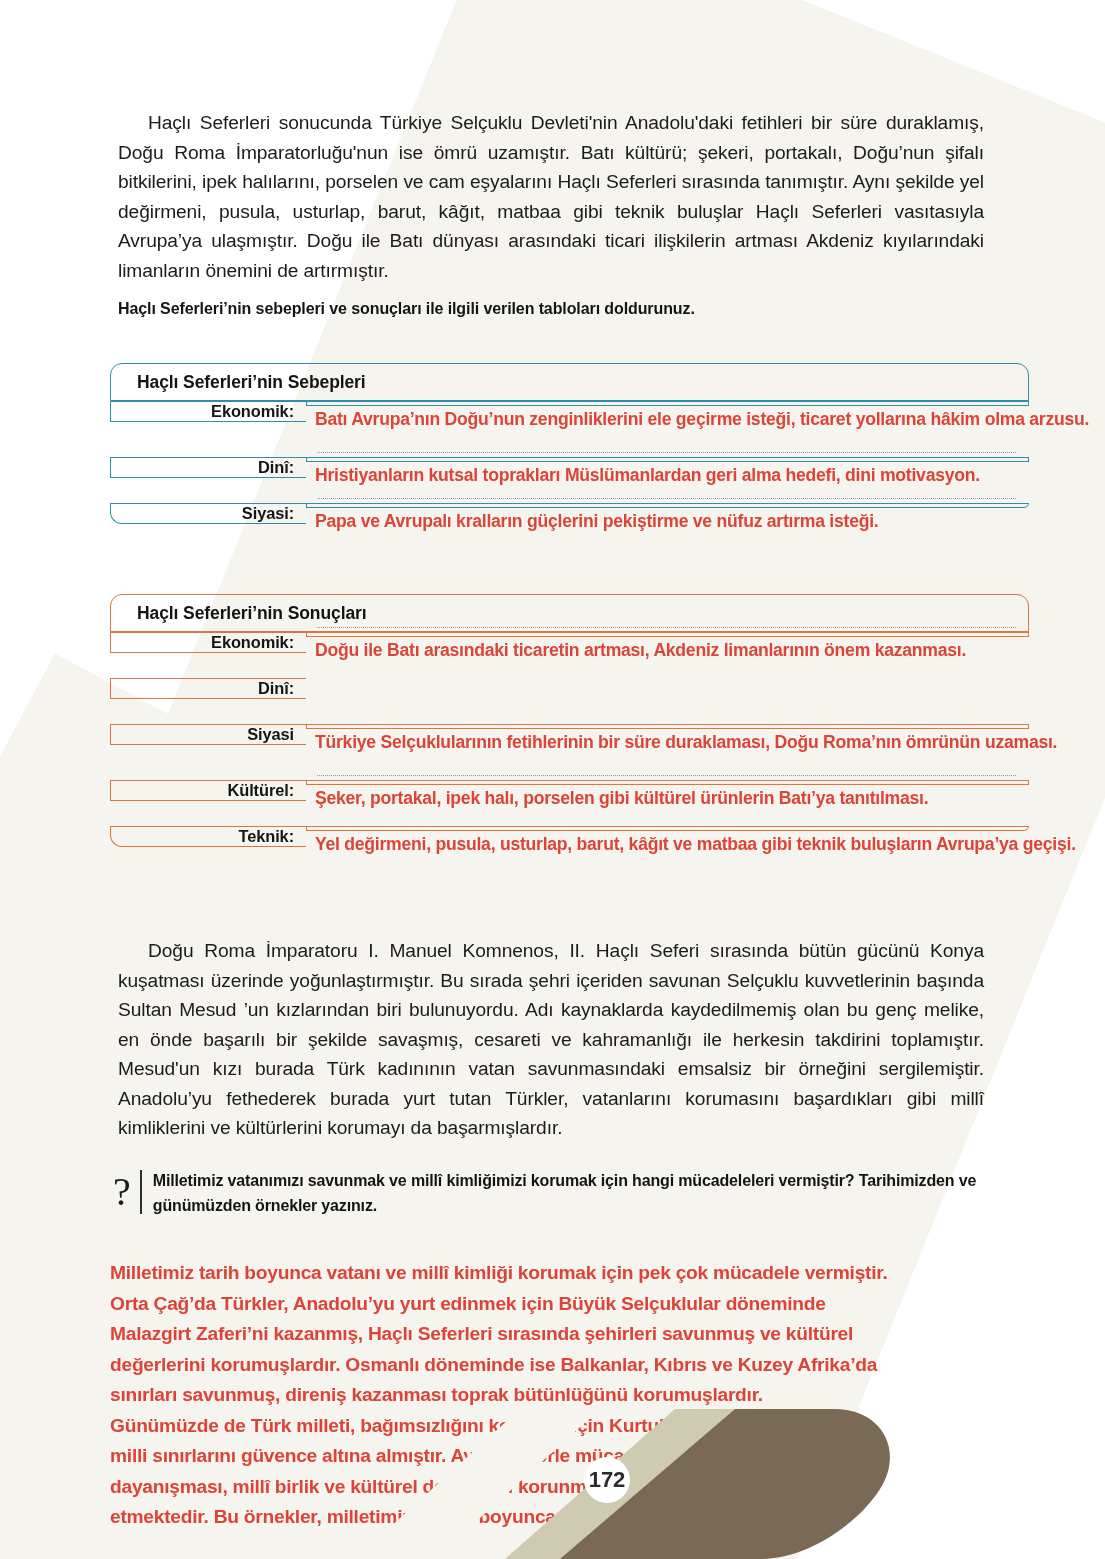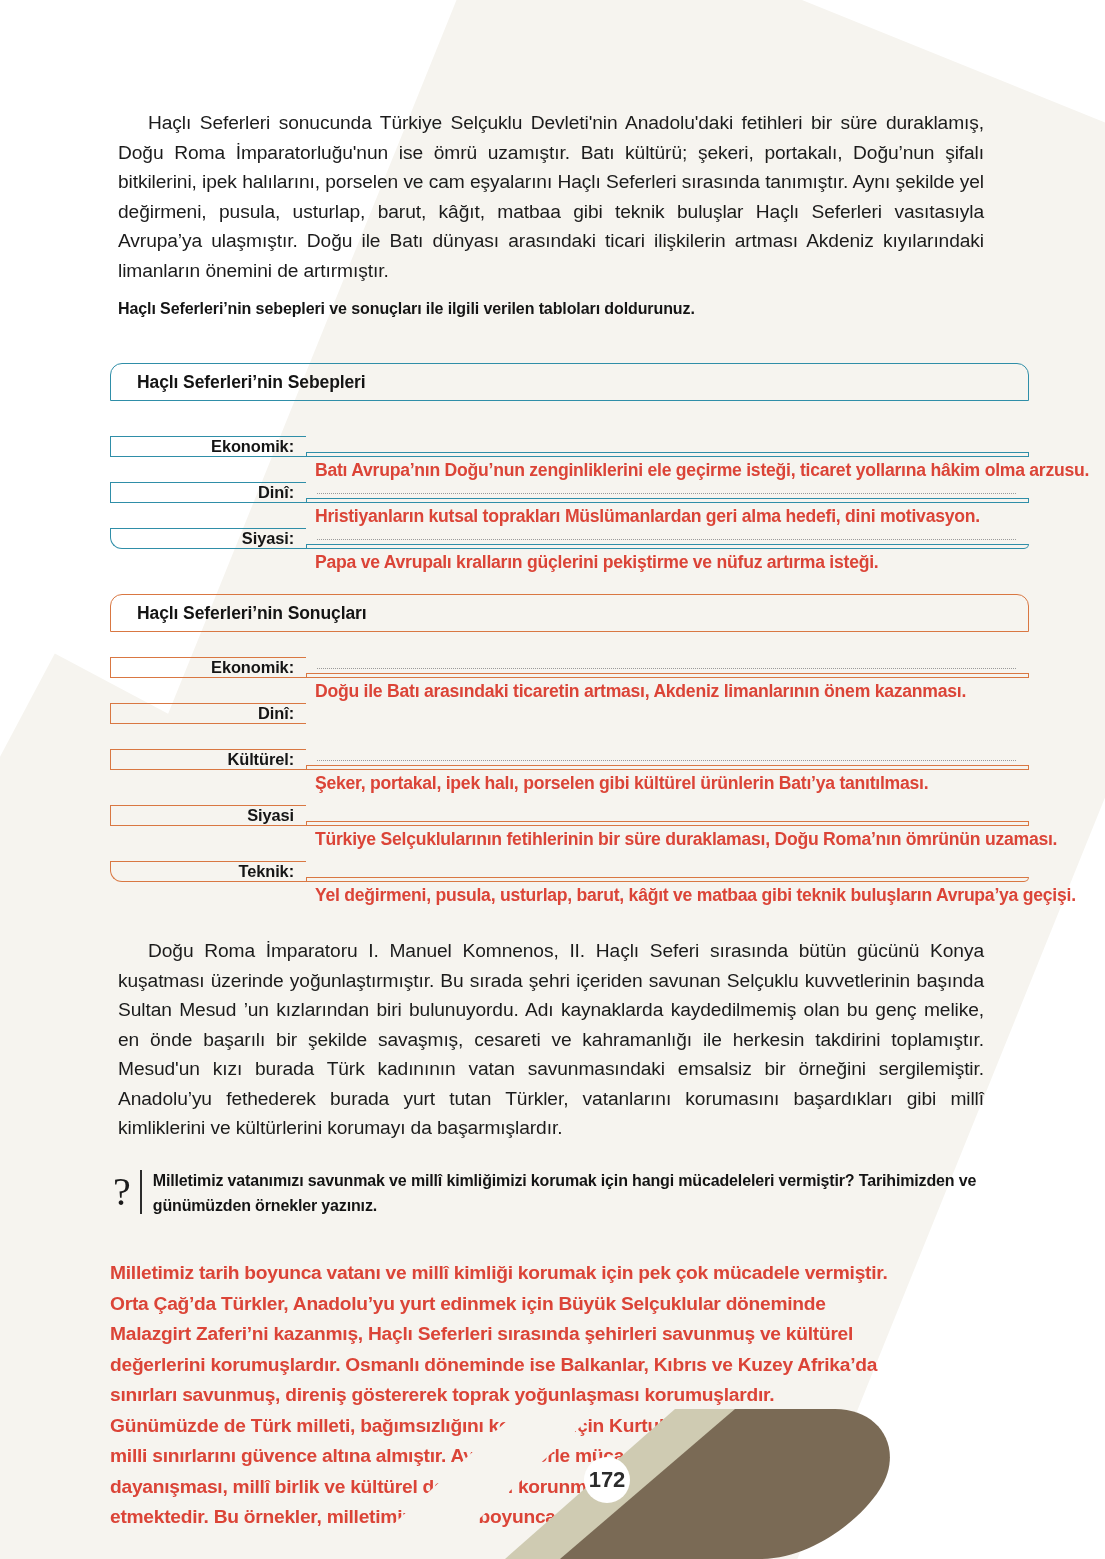--- a/index.html
+++ b/index.html
@@ -106,21 +106,21 @@
     letter-spacing: -0.1px;
   }
 
   .tbl-rows {
     position: relative;
   }
 
   .row {
     position: relative;
     display: flex;
-    align-items: flex-end;
+    align-items: flex-start;
     min-height: 46px;
     box-sizing: border-box;
   }
   .row .label-cell {
     width: 196px;
     flex: 0 0 196px;
     box-sizing: border-box;
     border: 1.6px solid var(--line);
     border-right: none;
     display: flex;
@@ -289,31 +289,31 @@
         <div class="row">
           <div class="label-cell">Ekonomik:</div>
           <div class="value-cell">
             <div class="ans">Doğu ile Batı arasındaki ticaretin artması, Akdeniz limanlarının önem kazanması.</div>
             <div class="dotline"></div>
           </div>
         </div>
         <div class="row">
           <div class="label-cell">Dinî:</div>
         </div>
+        <div class="row" style="min-height: 56px;">
+          <div class="label-cell">Siyasi</div>
+          <div class="value-cell">
+            <div class="ans two-line">Türkiye Selçuklularının fetihlerinin bir süre duraklaması, Doğu Roma’nın ömrünün uzaması.</div>
+          </div>
+        </div>
         <div class="row">
           <div class="label-cell">Kültürel:</div>
           <div class="value-cell">
             <div class="ans">Şeker, portakal, ipek halı, porselen gibi kültürel ürünlerin Batı’ya tanıtılması.</div>
             <div class="dotline"></div>
-          </div>
-        </div>
-        <div class="row" style="min-height: 56px;">
-          <div class="label-cell">Siyasi</div>
-          <div class="value-cell">
-            <div class="ans two-line">Türkiye Selçuklularının fetihlerinin bir süre duraklaması, Doğu Roma’nın ömrünün uzaması.</div>
           </div>
         </div>
         <div class="row last" style="min-height: 56px;">
           <div class="label-cell">Teknik:</div>
           <div class="value-cell">
             <div class="ans two-line">Yel değirmeni, pusula, usturlap, barut, kâğıt ve matbaa gibi teknik buluşların Avrupa’ya geçişi.</div>
           </div>
         </div>
       </div>
   </div>
@@ -323,21 +323,21 @@
   <div class="qblock">
     <div class="qmark">?</div>
     <div class="qtext">Milletimiz vatanımızı savunmak ve millî kimliğimizi korumak için hangi mücadeleleri vermiştir? Tarihimizden ve günümüzden örnekler yazınız.</div>
   </div>
 
   <div class="essay">
     <p>Milletimiz tarih boyunca vatanı ve millî kimliği korumak için pek çok mücadele vermiştir.</p>
     <p>Orta Çağ’da Türkler, Anadolu’yu yurt edinmek için Büyük Selçuklular döneminde</p>
     <p>Malazgirt Zaferi’ni kazanmış, Haçlı Seferleri sırasında şehirleri savunmuş ve kültürel</p>
     <p>değerlerini korumuşlardır. Osmanlı döneminde ise Balkanlar, Kıbrıs ve Kuzey Afrika’da</p>
-    <p>sınırları savunmuş, direniş göstererek toprak yoğunlaşması korumuşlardır.</p>
+    <p>sınırları savunmuş, direniş kazanması toprak bütünlüğünü korumuşlardır.</p>
     <p>Günümüzde de Türk milleti, bağımsızlığını korumak için Kurtuluş Savaşı’nı vermiş ve</p>
     <p>milli sınırlarını güvence altına almıştır. Ayrıca terörle mücadele ve doğal afetlerde halkın</p>
     <p>dayanışması, millî birlik ve kültürel değerlerin korunması açısından örnek teşkil</p>
     <p>etmektedir. Bu örnekler, milletimizin tarih boyunca vatanına ve kimliğine bağlılığını</p>
   </div>
 </div>
 
 <div class="footer-deco">
   <svg width="1105" height="150" viewBox="0 0 1105 150">
     <polygon points="355,150 520,0 600,0 435,150" fill="#f6f4ef"></polygon>

